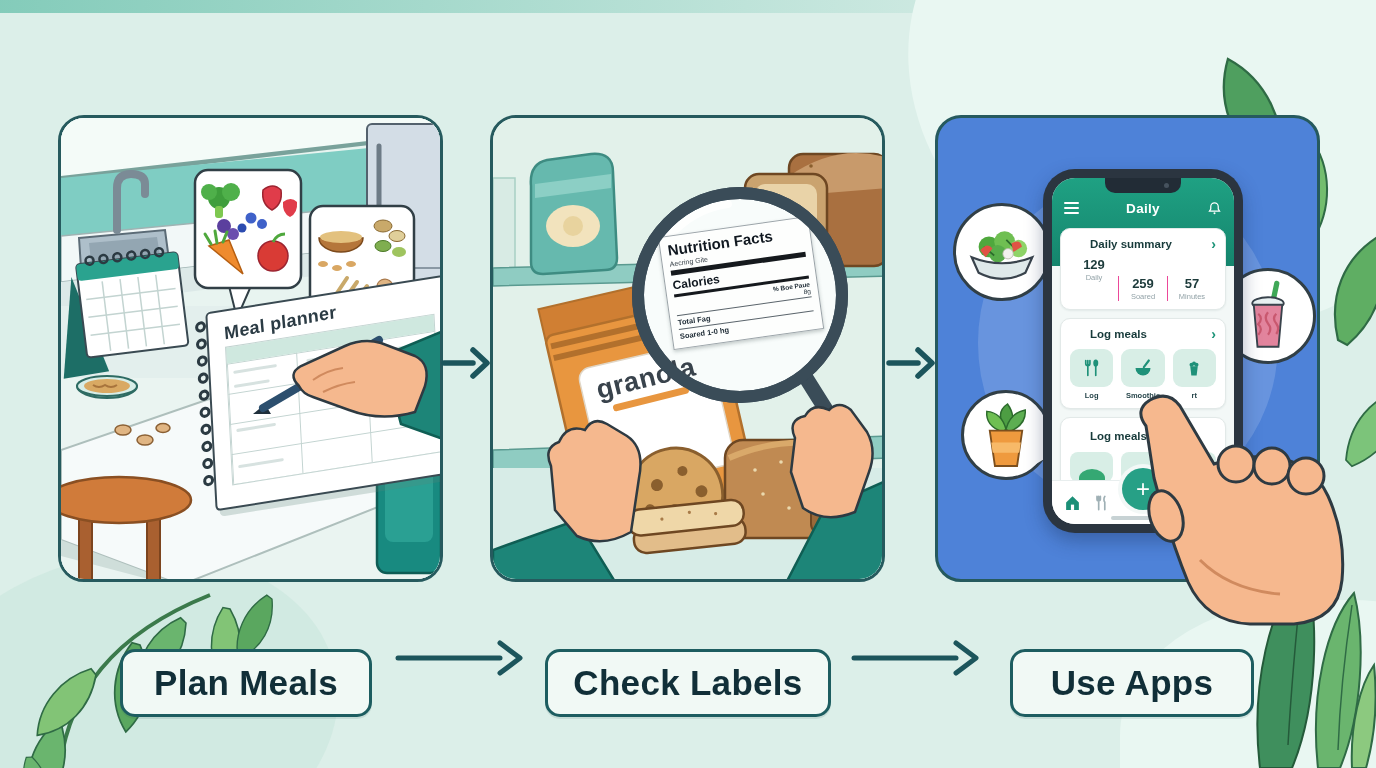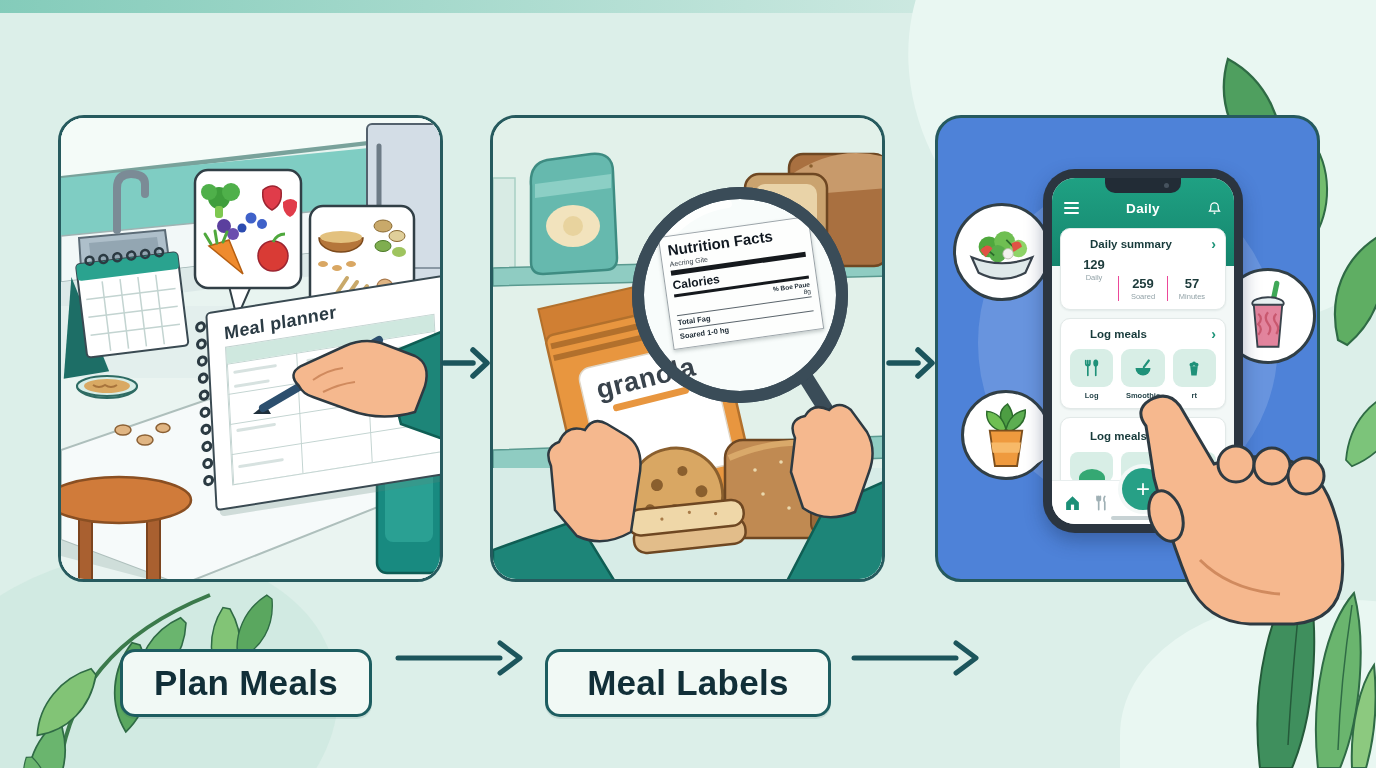--- a/index.html
+++ b/index.html
@@ -591,22 +591,25 @@
   <div class="step-box" style="left:120px;width:252px">
     <span>Plan Meals</span>
   </div>
   <svg class="abs arrow" style="left:392px;top:636px" width="136" height="44" viewBox="0 0 136 44">
     <g stroke="#1c555c" stroke-width="5" stroke-linecap="round" stroke-linejoin="round" fill="none">
       <line x1="6" y1="22" x2="108" y2="22"></line>
         <polyline points="108,7 128,22 108,37"></polyline>
     </g>
   </svg>
   <div class="step-box" style="left:545px;width:286px">
-    <span>Meal Labels</span>
+    <span>Check Labels</span>
   </div>
   <svg class="abs arrow" style="left:848px;top:636px" width="136" height="44" viewBox="0 0 136 44">
     <g stroke="#1c555c" stroke-width="5" stroke-linecap="round" stroke-linejoin="round" fill="none">
       <line x1="6" y1="22" x2="108" y2="22"></line>
         <polyline points="108,7 128,22 108,37"></polyline>
     </g>
   </svg>
+  <div class="step-box" style="left:1010px;width:244px">
+    <span>Use Apps</span>
+  </div>
 
 </div>
 
 </body></html>

